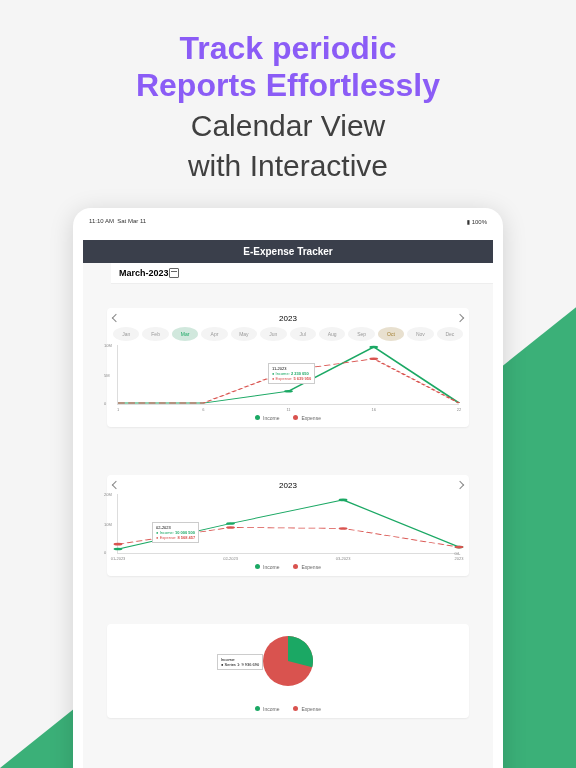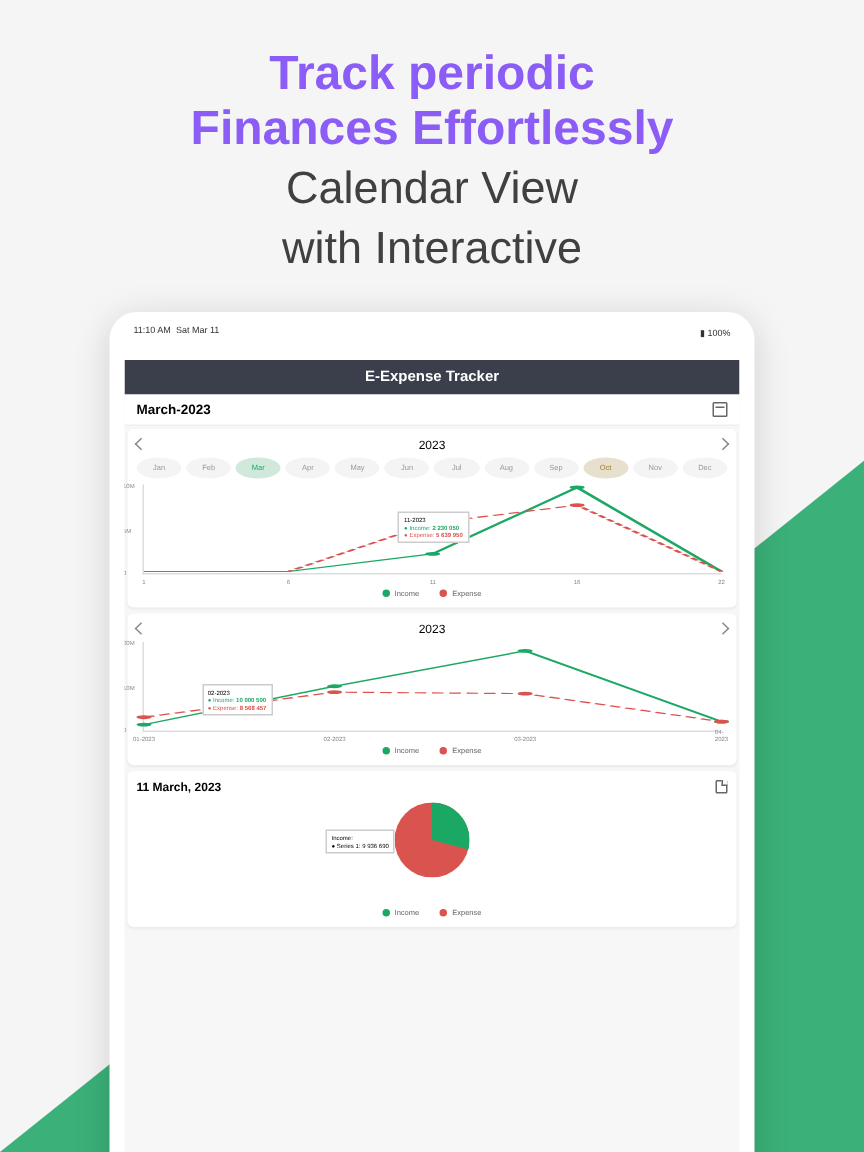--- a/index.html
+++ b/index.html
@@ -64,35 +64,35 @@
 .app-header {
   background: #3a3f4b;
   color: #fff;
   text-align: center;
   font-size: 10px;
   padding: 6px 0;
   font-weight: 600;
 }
 .month-bar {
   display: flex;
-  justify-content: space-between;
   align-items: center;
   background: #fff;
   padding: 5px 8px;
   border-bottom: 1px solid #eee;
+  margin-left: 28px;
 }
 .month-bar .label {
   font-size: 9px;
   font-weight: 600;
 }
 .cal-icon { width: 10px; height: 10px; border: 1px solid #666; border-radius: 1px; position: relative; }
 .cal-icon::before { content:''; position:absolute; left:1px; right:1px; top:2px; height:1px; background:#666; }
 .card {
   background: #fff;
-  margin: 2px;
+  margin: 24px;
   border-radius: 4px;
   box-shadow: 0 1px 2px rgba(0,0,0,0.06);
   padding: 6px;
 }
 .card-head {
   display: flex;
   align-items: center;
   justify-content: space-between;
   font-size: 8px;
   margin-bottom: 4px;
@@ -184,21 +184,21 @@
 .note-icon { width:8px; height:9px; border:1px solid #666; border-radius:1px; position:relative; }
 .note-icon::after { content:''; position:absolute; right:-1px; top:-1px; width:3px; height:3px; background:#f7f7f7; border-left:1px solid #666; border-bottom:1px solid #666; }
 </style>
 </head>
 <body>
 
 <div class="bg-green"></div>
 
 <div class="headline">
   <h1>Track periodic</h1>
-  <h1>Finances Effortlessly</h1>
+  <h1>Reports Effortlessly</h1>
   <h2>Calendar View</h2>
   <h2>with Interactive</h2>
 </div>
 
 <div class="tablet">
   <div class="status-bar">
     <span><span>11:10 AM</span>&nbsp;&nbsp;<span>Sat Mar 11</span></span>
     <span>▮ <span>100%</span></span>
   </div>
 
@@ -303,24 +303,20 @@
             <span>Income</span>
           </span>
         <span>
             <span class="dot r"></span>
             <span>Expense</span>
           </span>
       </div>
     </div>
 
     <div class="card">
-      <div class="card-title-row">
-        <span style="font-size:8px;font-weight:600">11 March, 2023</span>
-        <span class="note-icon"></span>
-      </div>
       <div class="pie">
         <div class="pie-wrap">
           <svg width="50" height="50" viewBox="0 0 32 32">
             <circle r="16" cx="16" cy="16" fill="#d9534f"></circle>
             <path d="M16 16 L16 0 A16 16 0 0 1 31.5 20 Z" fill="#1ba864"></path>
           </svg>
           <div class="pie-label">
             <div>Income:</div>
             <div class="g">● <span>Series 1: 9 936 690</span></div>
           </div>

